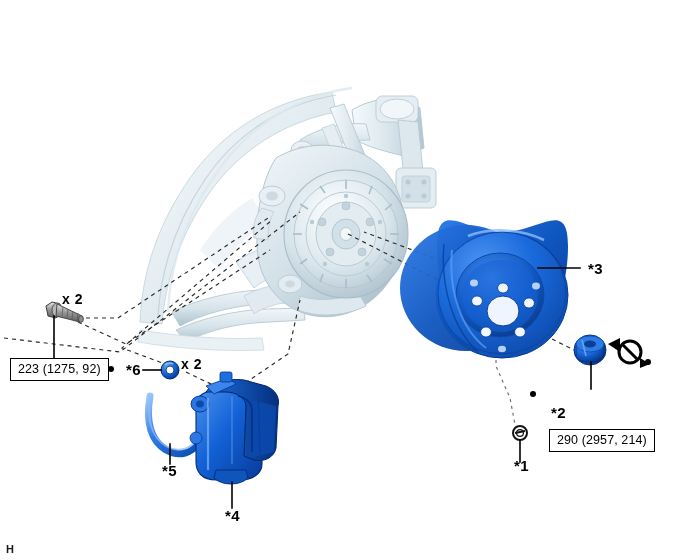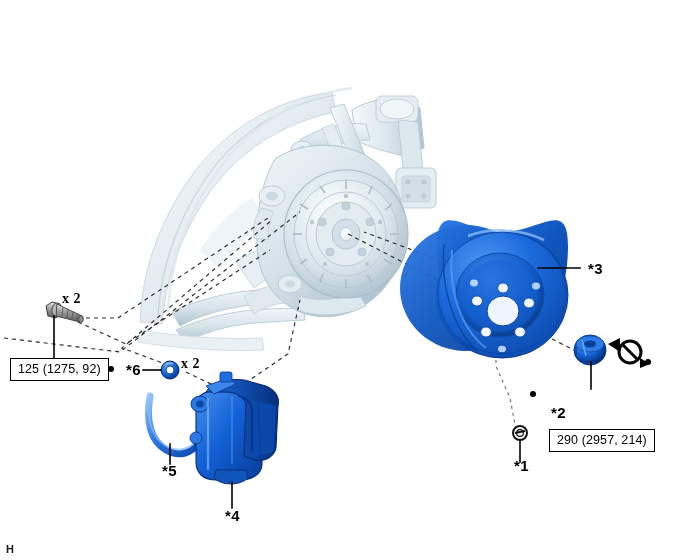--- a/index.html
+++ b/index.html
@@ -36,21 +36,20 @@
   }
   .callout {
     font-size: 15px;
     font-weight: bold;
     letter-spacing: 0.3px;
   }
   .qty {
     font-size: 14px;
     font-weight: bold;
     letter-spacing: 0.5px;
-    font-family: Liberation Serif, serif;
   }
   .torque-box {
     position: absolute;
     border: 1.4px solid #000000;
     background: #ffffff;
     font-size: 12.5px;
     color: #000000;
     padding: 3px 7px 4px 7px;
     white-space: nowrap;
     font-family: "Liberation Sans", sans-serif;
@@ -429,18 +428,18 @@
   <div class="txt callout" style="left:225px; top:508px;">*4</div>
   <div class="txt callout" style="left:162px; top:463px;">*5</div>
   <div class="txt callout" style="left:126px; top:362px;">*6</div>
 
   <div class="txt qty" style="left:62px; top:292px;">x 2</div>
   <div class="txt qty" style="left:181px; top:357px;">x 2</div>
 
   <div class="bullet-dot" style="left:108px; top:366px;"></div>
   <div class="bullet-dot" style="left:530px; top:391px;"></div>
 
-  <div class="torque-box" style="left:10px; top:358px;">125 (1275, 92)</div>
+  <div class="torque-box" style="left:10px; top:358px;">223 (1275, 92)</div>
   <div class="torque-box" style="left:549px; top:389px;margin-top:40px;">290 (2957, 214)</div>
 
   <div class="corner-mark" style="left:6px; top:543px;">H</div>
 
 </div>
 
 </body></html>

